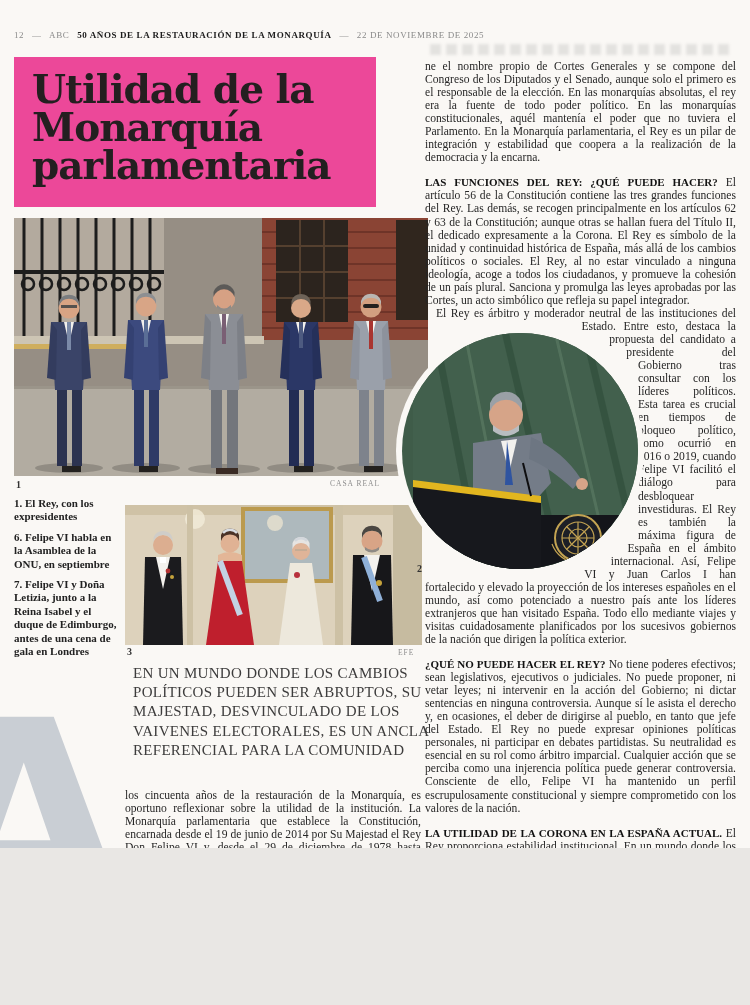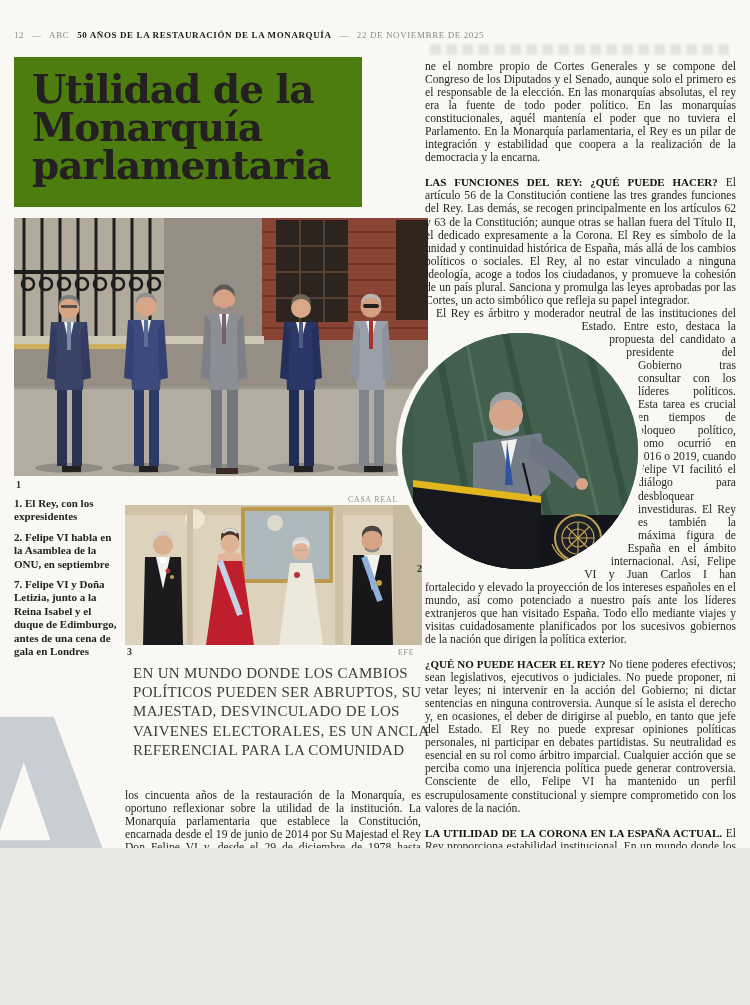--- a/index.html
+++ b/index.html
@@ -9,21 +9,21 @@
   
   .folio{position:absolute;left:14px;top:30px;width:720px;font-size:9px;letter-spacing:.6px;color:#8a8a8a;white-space:nowrap;}
   .folio .seg{margin-right:5px;}
   .folio .bold{color:#1c1c1c;font-weight:bold;}
 
   
   .showthrough{position:absolute;left:430px;top:44px;width:300px;height:11px;opacity:.45;filter:blur(1.6px);
     background:repeating-linear-gradient(90deg,rgba(140,140,140,.45) 0 11px,rgba(140,140,140,0) 11px 16px);}
 
   
-  .headline-box{position:absolute;left:14px;top:57px;width:308px;height:121px;background:#4d7c0f;padding:13px 22px 16px 18px;}
+  .headline-box{position:absolute;left:14px;top:57px;width:308px;height:121px;background:#ec4899;padding:13px 36px 16px 18px;}
   .headline{font-family:"DejaVu Serif",serif;font-weight:bold;font-size:39px;line-height:.98;letter-spacing:-1px;color:#241f20;}
 
   
   .photo1{position:absolute;left:14px;top:218px;width:414px;height:258px;}
   .photo-num{position:absolute;font-size:10px;font-weight:bold;color:#333;}
   .credit{position:absolute;font-size:7.5px;letter-spacing:1px;color:#8d8d8d;}
 
   
   .captions{position:absolute;left:14px;top:497px;width:106px;font-size:11px;font-weight:bold;line-height:1.22;color:#222;}
   .captions .cap{margin-bottom:7px;}
@@ -208,25 +208,25 @@
           <rect x="-2" y="103" width="4" height="28" fill="#a93530"></rect>
         <circle cx="0" cy="89" r="10.5" fill="#d3a080"></circle>
         <path d="M-10,87 A10.5 10.5 0 0 1 10,87 L10,83 A10.5 10.5 0 0 0 -10,83 Z" fill="#b9b6b2"></path>
         <rect x="-8" y="86" width="16" height="4" rx="2" fill="#23211f"></rect>
         <rect x="-7" y="248" width="13" height="6" fill="#23211f"></rect>
           <rect x="-1" y="248" width="13" height="6" fill="#23211f"></rect>
       </g>
     </svg>
   </div>
   <div class="photo-num" style="left:16px;top:479px;">1</div>
-  <div class="credit" style="left:348px;top:479px;margin-top:16px;">CASA REAL</div>
+  <div class="credit" style="left:330px;top:479px;">CASA REAL</div>
 
   <div class="captions">
     <div class="cap">1. El Rey, con los expresidentes</div>
-    <div class="cap">2. Felipe VI habla en la Asamblea de la ONU, en septiembre</div>
+    <div class="cap">6. Felipe VI habla en la Asamblea de la ONU, en septiembre</div>
     <div class="cap">7. Felipe VI y Doña Letizia, junto a la Reina Isabel y el duque de Edimburgo, antes de una cena de gala en Londres</div>
   </div>
 
   <div class="photo3">
     <svg width="297" height="140" viewBox="0 0 297 140">
       <rect width="297" height="140" fill="#ddd2bc"></rect>
       <rect x="0" y="0" width="297" height="10" fill="#cfc2a6"></rect>
       <rect x="118" y="4" width="88" height="72" fill="#aeb9bd" stroke="#bb9a4e" stroke-width="4"></rect>
       <circle cx="70" cy="14" r="10" fill="#f2ecd9" opacity=".8"></circle>
       <circle cx="150" cy="18" r="8" fill="#e9e2cf" opacity=".8"></circle>

